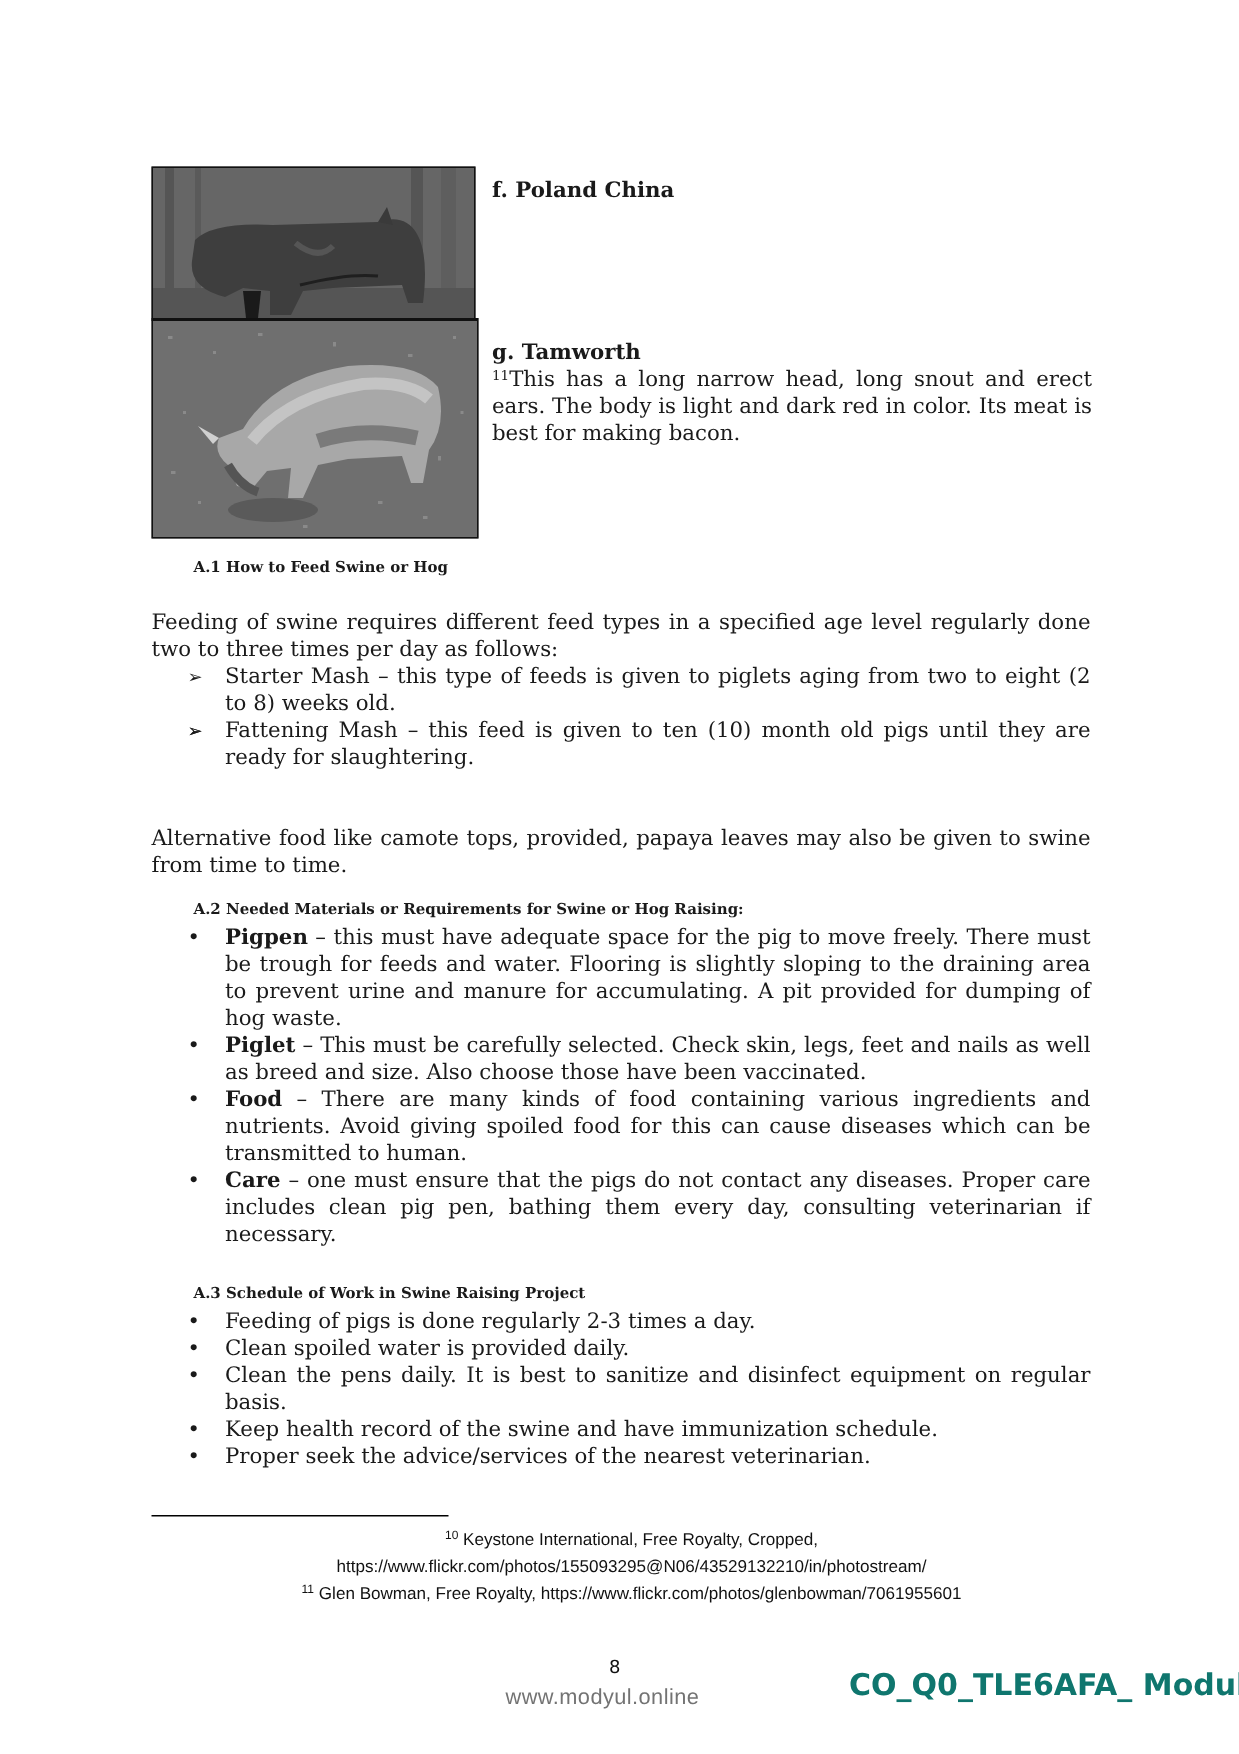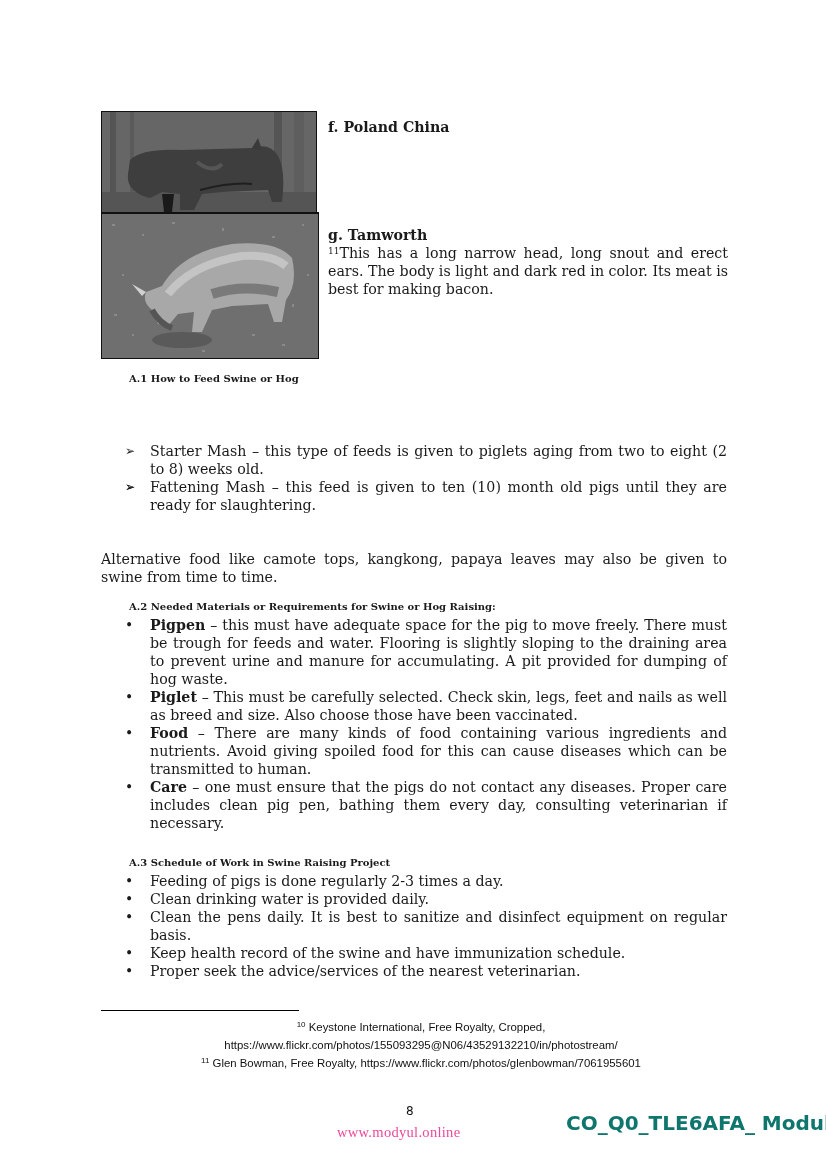--- a/index.html
+++ b/index.html
@@ -28,21 +28,21 @@
     .list li { position: relative; padding-left: 49px; text-align: justify; }
     .list li .bul { position: absolute; left: 24px; top: 0; }
     .list.arrow li .bul { left: 24px; font-size: 12px; }
     .list.dot li .bul { left: 24px; font-size: 14px; }
 
     .fn-rule { position: absolute; left: 101px; top: 1010px; width: 198px; height: 1px; background: #000; }
     .footnotes { position: absolute; left: 101px; top: 1018px; width: 640px; font-family: "Liberation Sans", "DejaVu Sans", sans-serif; font-size: 11.4px; line-height: 18px; color: #111; text-align: center; }
     .footnotes sup { font-size: 8px; vertical-align: 4px; line-height: 0; }
 
     .pageno { position: absolute; left: 406px; top: 1104px; font-family: "DejaVu Sans", sans-serif; font-size: 12px; color: #111; }
-    .watermark { position: absolute; left: 337px; top: 1124px; font-family: Liberation Serif, serif; font-size: 14.5px; color: #ec4899; letter-spacing: 0.3px; }
+    .watermark { position: absolute; left: 337px; top: 1124px; font-family: Liberation Sans, sans-serif; font-size: 14.5px; color: #737373; letter-spacing: 0.3px; }
     .module { position: absolute; left: 566px; top: 1111px; font-family: "DejaVu Sans", sans-serif; font-weight: bold; font-size: 20px; color: #0f766e; white-space: nowrap; }
   </style>
 </head>
 <body>
 
 <div class="page">
 
   <div class="img-box img-top" title="Black pig (Poland China) standing in a wooded area">
     <svg viewBox="0 0 214 101" preserveAspectRatio="none">
       <rect x="0" y="0" width="214" height="101" fill="#666"></rect>
@@ -90,39 +90,40 @@
   <div class="breed breed-f">
     <div class="breed-title">f. Poland China</div>
   </div>
 
   <div class="breed breed-g">
     <div class="breed-title">g. Tamworth</div>
     <div><sup class="fn">11</sup><span>This has a long narrow head, long snout and erect ears. The body is light and dark red in color. Its meat is best for making bacon.</span></div>
   </div>
 
   <div class="h" style="top:370px;">A.1 How to Feed Swine or Hog</div>
+  <div class="para" style="top:406px;">Feeding of swine requires different feed types in a specified age level regularly done two to three times per day as follows:</div>
   <ul class="list arrow" style="top:442px;">
     <li><span class="bul">➢</span><span>Starter Mash – this type of feeds is given to piglets aging from two to eight (2 to 8) weeks old.</span></li>
     <li><span class="bul">➢</span></li>
     <li><span class="bul">➢</span><span>Fattening Mash – this feed is given to ten (10) month old pigs until they are ready for slaughtering.</span></li>
   </ul>
-  <div class="para" style="top:550px;">Alternative food like camote tops, kangkong, papaya leaves may also be given to swine from time to time.</div>
+  <div class="para" style="top:550px;">Alternative food like camote tops, provided, papaya leaves may also be given to swine from time to time.</div>
 
   <div class="h" style="top:598px;">A.2 Needed Materials or Requirements for Swine or Hog Raising:</div>
   <ul class="list dot" style="top:616px;">
     <li><span class="bul">•</span><b>Pigpen</b><span> – this must have adequate space for the pig to move freely. There must be trough for feeds and water. Flooring is slightly sloping to the draining area to prevent urine and manure for accumulating. A pit provided for dumping of hog waste.</span></li>
     <li><span class="bul">•</span><b>Piglet</b><span> – This must be carefully selected. Check skin, legs, feet and nails as well as breed and size. Also choose those have been vaccinated.</span></li>
     <li><span class="bul">•</span><b>Food</b><span> – There are many kinds of food containing various ingredients and nutrients. Avoid giving spoiled food for this can cause diseases which can be transmitted to human.</span></li>
     <li><span class="bul">•</span><b>Care</b><span> – one must ensure that the pigs do not contact any diseases. Proper care includes clean pig pen, bathing them every day, consulting veterinarian if necessary.</span></li>
   </ul>
 
   <div class="h" style="top:854px;">A.3 Schedule of Work in Swine Raising Project</div>
   <ul class="list dot" style="top:872px;">
     <li><span class="bul">•</span><span>Feeding of pigs is done regularly 2-3 times a day.</span></li>
-    <li><span class="bul">•</span><span>Clean drinking water is provided daily.</span></li>
+    <li><span class="bul">•</span><span>Clean spoiled water is provided daily.</span></li>
     <li><span class="bul">•</span><span>Clean the pens daily. It is best to sanitize and disinfect equipment on regular basis.</span></li>
     <li><span class="bul">•</span><span>Keep health record of the swine and have immunization schedule.</span></li>
     <li><span class="bul">•</span><span>Proper seek the advice/services of the nearest veterinarian.</span></li>
   </ul>
 
   <div class="fn-rule"></div>
   <div class="footnotes">
     <div><sup>10</sup> <span>Keystone International, Free Royalty, Cropped,</span></div>
     <div>https://www.flickr.com/photos/155093295@N06/43529132210/in/photostream/</div>
     <div><sup>11</sup> <span>Glen Bowman, Free Royalty, https://www.flickr.com/photos/glenbowman/7061955601</span></div>

